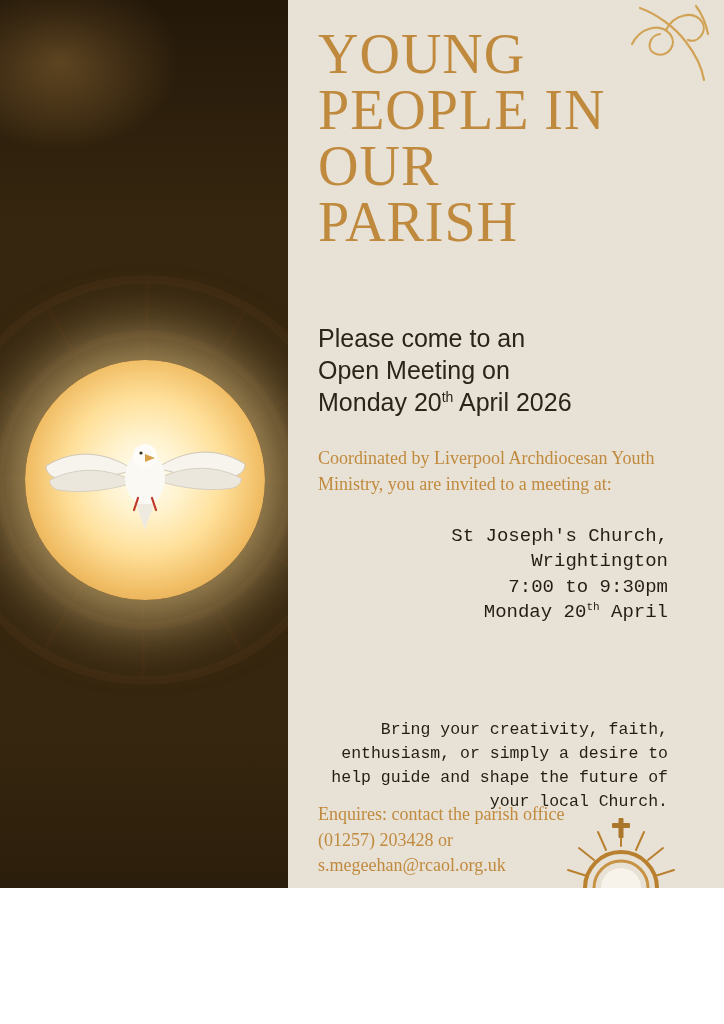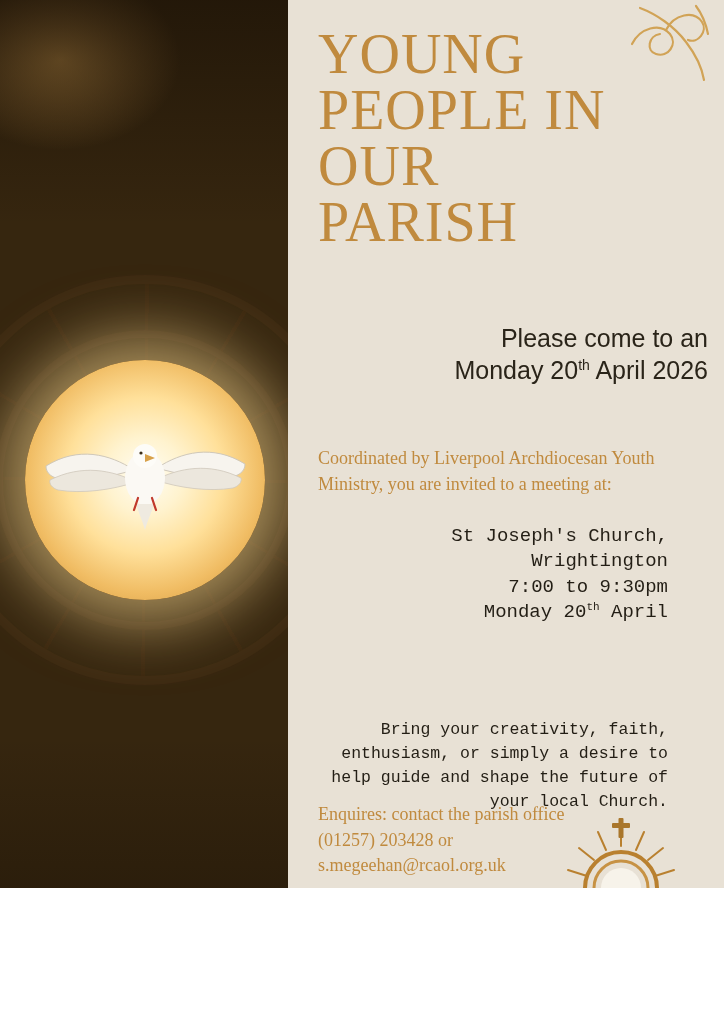--- a/index.html
+++ b/index.html
@@ -200,21 +200,20 @@
   .subhead {
     position: absolute;
     left: 30px;
     top: 322px;
     width: 390px;
     color: #2a2419;
     font-size: 25px;
     line-height: 1.28;
     font-family: "Liberation Sans", sans-serif;
     font-weight: 400;
-    text-align: right;
   }
   .subhead sup { font-size: 14px; vertical-align: super; }
 
   .accent-block {
     position: absolute;
     left: 30px;
     width: 350px;
     color: #c08a3e;
     font-size: 18px;
     line-height: 1.42;
@@ -329,20 +328,21 @@
 
     <div class="headline">
       <div>YOUNG</div>
       <div>PEOPLE IN</div>
       <div>OUR</div>
       <div>PARISH</div>
     </div>
 
     <div class="subhead">
       <div>Please come to an</div>
+      <div>Open Meeting on</div>
       <div><span>Monday 20</span><sup>th</sup><span> April 2026</span></div>
     </div>
 
     <div class="accent-block" id="intro-text">Coordinated by Liverpool Archdiocesan Youth Ministry, you are invited to a meeting at:</div>
 
     <div class="dark-block" id="venue-block">
       <div>St Joseph's Church,</div>
       <div>Wrightington</div>
       <div>7:00 to 9:30pm</div>
       <div><span>Monday 20</span><sup>th</sup><span> April</span></div>

